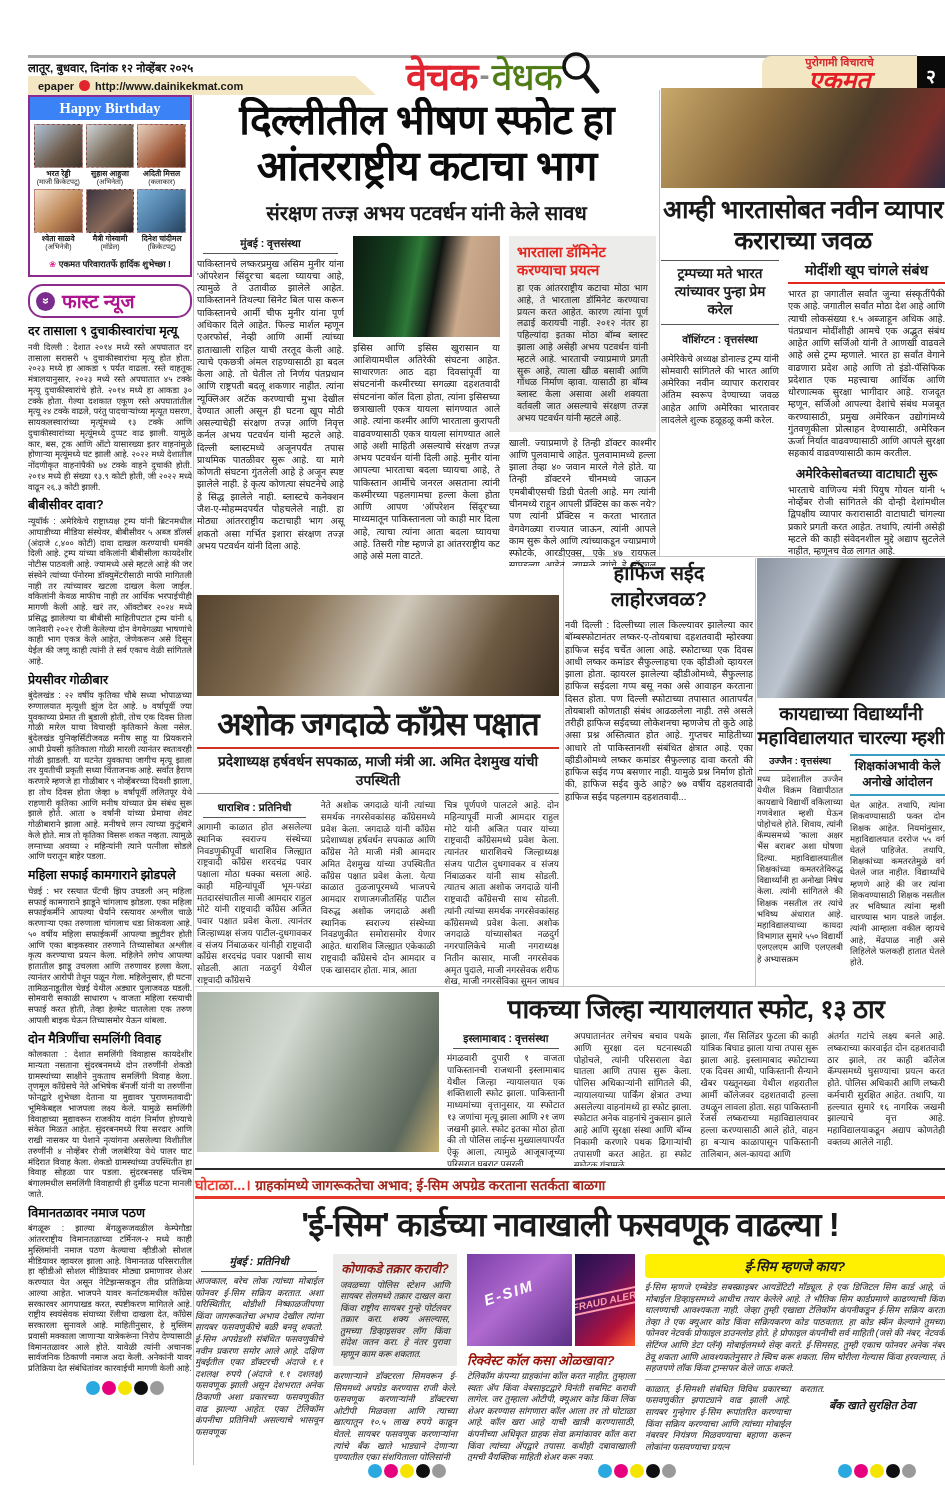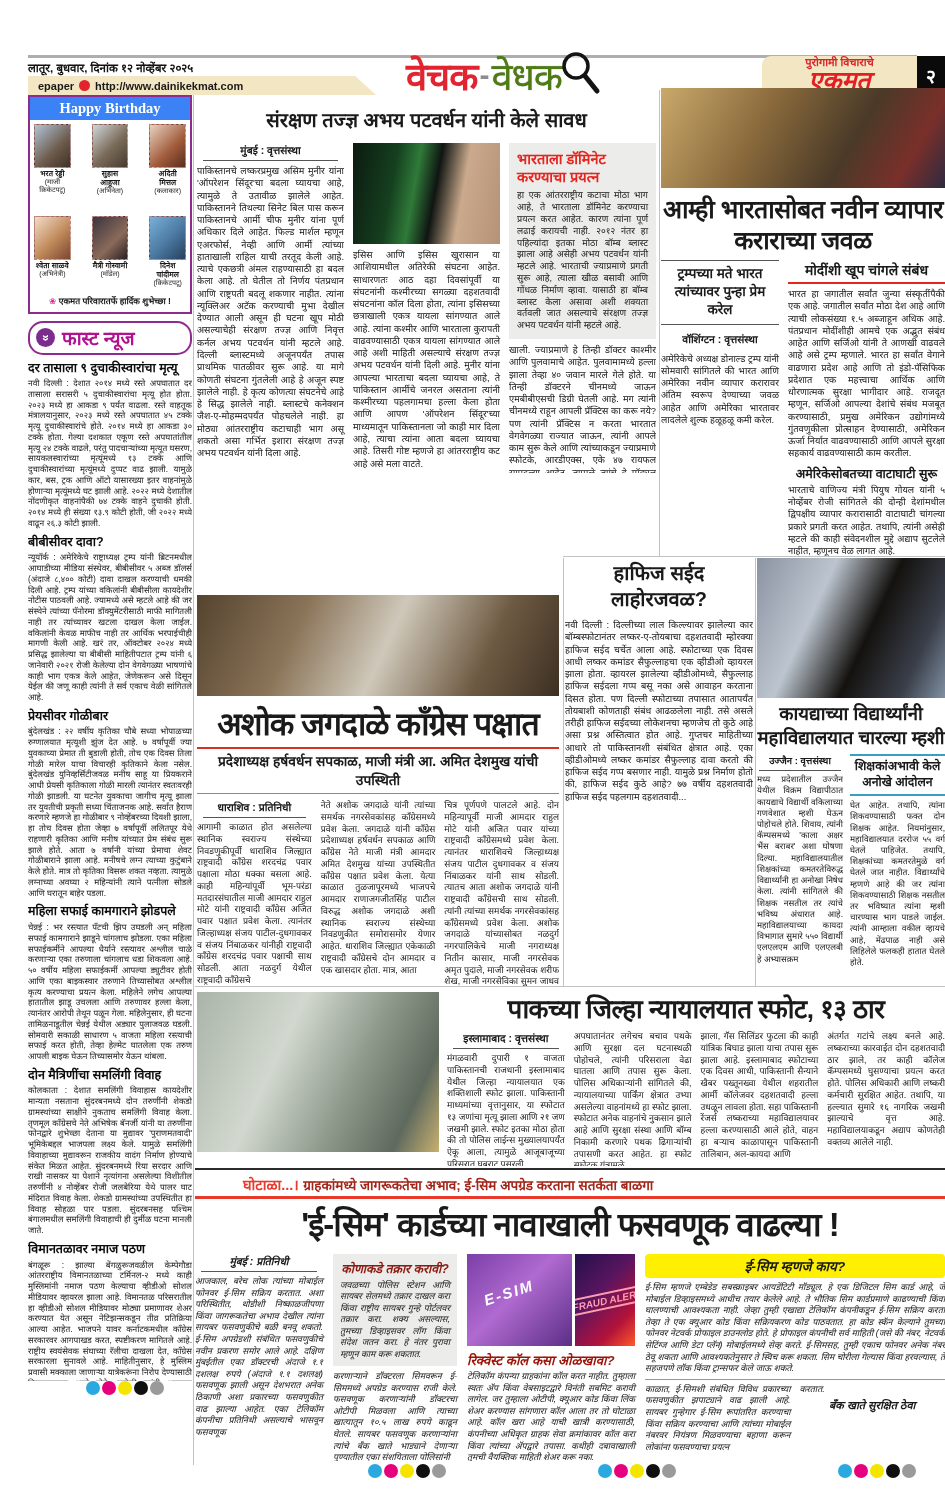--- a/index.html
+++ b/index.html
@@ -30,21 +30,21 @@
   .brand{color:#e31e25;font-weight:bold;font-style:italic;font-size:25px;line-height:1.05;
          font-family:"Liberation Serif","DejaVu Serif",serif;}
   .pageno-box{left:917px;top:56px;width:28px;height:39px;background:#0a0a0a;color:#fff;
               display:flex;align-items:center;justify-content:center;font-size:19px;font-weight:bold;}
 
   
   .sidebar{left:28px;top:95px;width:164px;height:1286px;overflow:hidden;}
   .bday{border:2px solid #8e2b8e;}
   .bday-head{background:#3b82f6;color:#fff;text-align:center;font-weight:bold;font-size:14.5px;
              font-family:"Liberation Serif","DejaVu Serif",serif;padding:3px 0;}
-  .bday-grid{display:grid;grid-template-columns:1fr 1fr 1fr;gap:21px;padding:4px;}
+  .bday-grid{display:grid;grid-template-columns:1fr 1fr 1fr;gap:3px;padding:4px;}
   .bday-cell{text-align:center;}
   .bphoto{height:42px;border:1px dashed #b88;}
   .bname{font-size:7.6px;font-weight:bold;line-height:1.2;margin-top:1px;}
   .brole{font-size:7px;line-height:1.15;color:#222;}
   .p1{background:linear-gradient(135deg,#b0c4d8,#6d5a4a 60%,#3c3228);}
   .p2{background:linear-gradient(135deg,#cfd6da,#7a6a58 55%,#46engage 0);}
   .p2{background:linear-gradient(135deg,#cfd6da,#7a6a58 55%,#463c30);}
   .p3{background:linear-gradient(135deg,#e8d2c0,#a05a3a 60%,#5a2e20);}
   .p4{background:linear-gradient(135deg,#f2dcc8,#c08a5a 55%,#7a4630);}
   .p5{background:linear-gradient(135deg,#3a3440,#8a6a5a 60%,#2a2024);}
@@ -120,21 +120,21 @@
            background:linear-gradient(115deg,#aab4a8,#d2d8cf 35%,#8f9a8c 62%,#5f6a5e 85%,#c8b070);}
   .pak-c{position:absolute;left:252px;top:0;width:498px;height:178px;}
   .pak h2{font-size:26px;font-weight:800;text-align:center;margin:2px 0 5px;letter-spacing:-0.5px;}
   .pak-cols{display:flex;gap:9px;height:136px;overflow:hidden;}
   .pak-cols .col{flex:1;min-width:0;}
   .pak-cols .bodytxt{font-size:8.9px;}
 
   
   .strip{left:195px;top:1168px;width:750px;height:22px;border-top:2px solid #2b2b2b;
          border-bottom:3px solid #e8392a;padding-top:4px;box-sizing:content-box;}
-  .strip .lab{color:#e8392a;font-weight:800;font-size:14.5px;padding-left:48px;}
+  .strip .lab{color:#e8392a;font-weight:800;font-size:14.5px;}
   .strip .txt{color:#a3261a;font-weight:800;font-size:13.5px;}
 
   
   .esim{left:195px;top:1199px;width:750px;height:262px;overflow:hidden;}
   .esim h1{font-size:33px;font-weight:800;text-align:center;margin:2px 0 8px;letter-spacing:-1px;}
   .esim-row{display:flex;gap:10px;font-style:italic;}
   .es-a{width:128px;flex:none;}
   .es-b{width:124px;flex:none;}
   .es-c{width:168px;flex:none;}
   .es-d{flex:1;min-width:0;}
@@ -269,20 +269,21 @@
   </div>
   <div class="dots" style="left:86px;top:1381px;">
     <i class="dc"></i>
       <i class="dm"></i>
       <i class="dy"></i>
       <i class="dk"></i>
       <i class="dg"></i>
   </div>
 
   <div class="abs lead">
+    <h1>दिल्लीतील भीषण स्फोट हा आंतरराष्ट्रीय कटाचा भाग</h1>
     <div class="sub">संरक्षण तज्ज्ञ अभय पटवर्धन यांनी केले सावध</div>
     <div class="lead-cols">
       <div class="col">
         <div class="byline">मुंबई : वृत्तसंस्था</div>
         <div class="bodytxt just">पाकिस्तानचे लष्करप्रमुख असिम मुनीर यांना 'ऑपरेशन सिंदूर'चा बदला घ्यायचा आहे, त्यामुळे ते उतावीळ झालेले आहेत. पाकिस्तानने तिथल्या सिनेट बिल पास करून पाकिस्तानचे आर्मी चीफ मुनीर यांना पूर्ण अधिकार दिले आहेत. फिल्ड मार्शल म्हणून एअरफोर्स, नेव्ही आणि आर्मी त्यांच्या हाताखाली राहिल याची तरतूद केली आहे. त्याचे एकछत्री अंमल राहण्यासाठी हा बदल केला आहे. तो घेतील तो निर्णय पंतप्रधान आणि राष्ट्रपती बदलू शकणार नाहीत. त्यांना न्यूक्लिअर अटॅक करण्याची मुभा देखील देण्यात आली असून ही घटना खूप मोठी असल्याचेही संरक्षण तज्ज्ञ आणि निवृत्त कर्नल अभय पटवर्धन यांनी म्हटले आहे. दिल्ली ब्लास्टमध्ये अजूनपर्यंत तपास प्राथमिक पातळीवर सुरू आहे. या मागे कोणती संघटना गुंतलेली आहे हे अजून स्पष्ट झालेले नाही. हे कृत्य कोणत्या संघटनेचे आहे हे सिद्ध झालेले नाही. ब्लास्टचे कनेक्शन जैश-ए-मोहम्मदपर्यंत पोहचलेले नाही. हा मोठ्या आंतरराष्ट्रीय कटाचाही भाग असू शकतो असा गर्भित इशारा संरक्षण तज्ज्ञ अभय पटवर्धन यांनी दिला आहे.</div>
       </div>
       <div class="col">
         <div class="ph ph-blast"></div>
         <div class="bodytxt just">इसिस आणि इसिस खुरासान या आशियामधील अतिरेकी संघटना आहेत. साधारणतः आठ दहा दिवसांपूर्वी या संघटनांनी कश्मीरच्या सगळ्या दहशतवादी संघटनांना कॉल दिला होता, त्यांना इसिसच्या छत्राखाली एकत्र यायला सांगण्यात आले आहे. त्यांना कश्मीर आणि भारताला कुरापती वाढवण्यासाठी एकत्र यायला सांगण्यात आले आहे अशी माहिती असल्याचे संरक्षण तज्ज्ञ अभय पटवर्धन यांनी दिली आहे. मुनीर यांना आपल्या भारताचा बदला घ्यायचा आहे, ते पाकिस्तान आर्मीचे जनरल असताना त्यांनी कश्मीरच्या पहलगामचा हल्ला केला होता आणि आपण 'ऑपरेशन सिंदूर'च्या माध्यमातून पाकिस्तानला जो काही मार दिला आहे, त्याचा त्यांना आता बदला घ्यायचा आहे. तिसरी गोष्ट म्हणजे हा आंतरराष्ट्रीय कट आहे असे मला वाटते.</div>
       </div>

